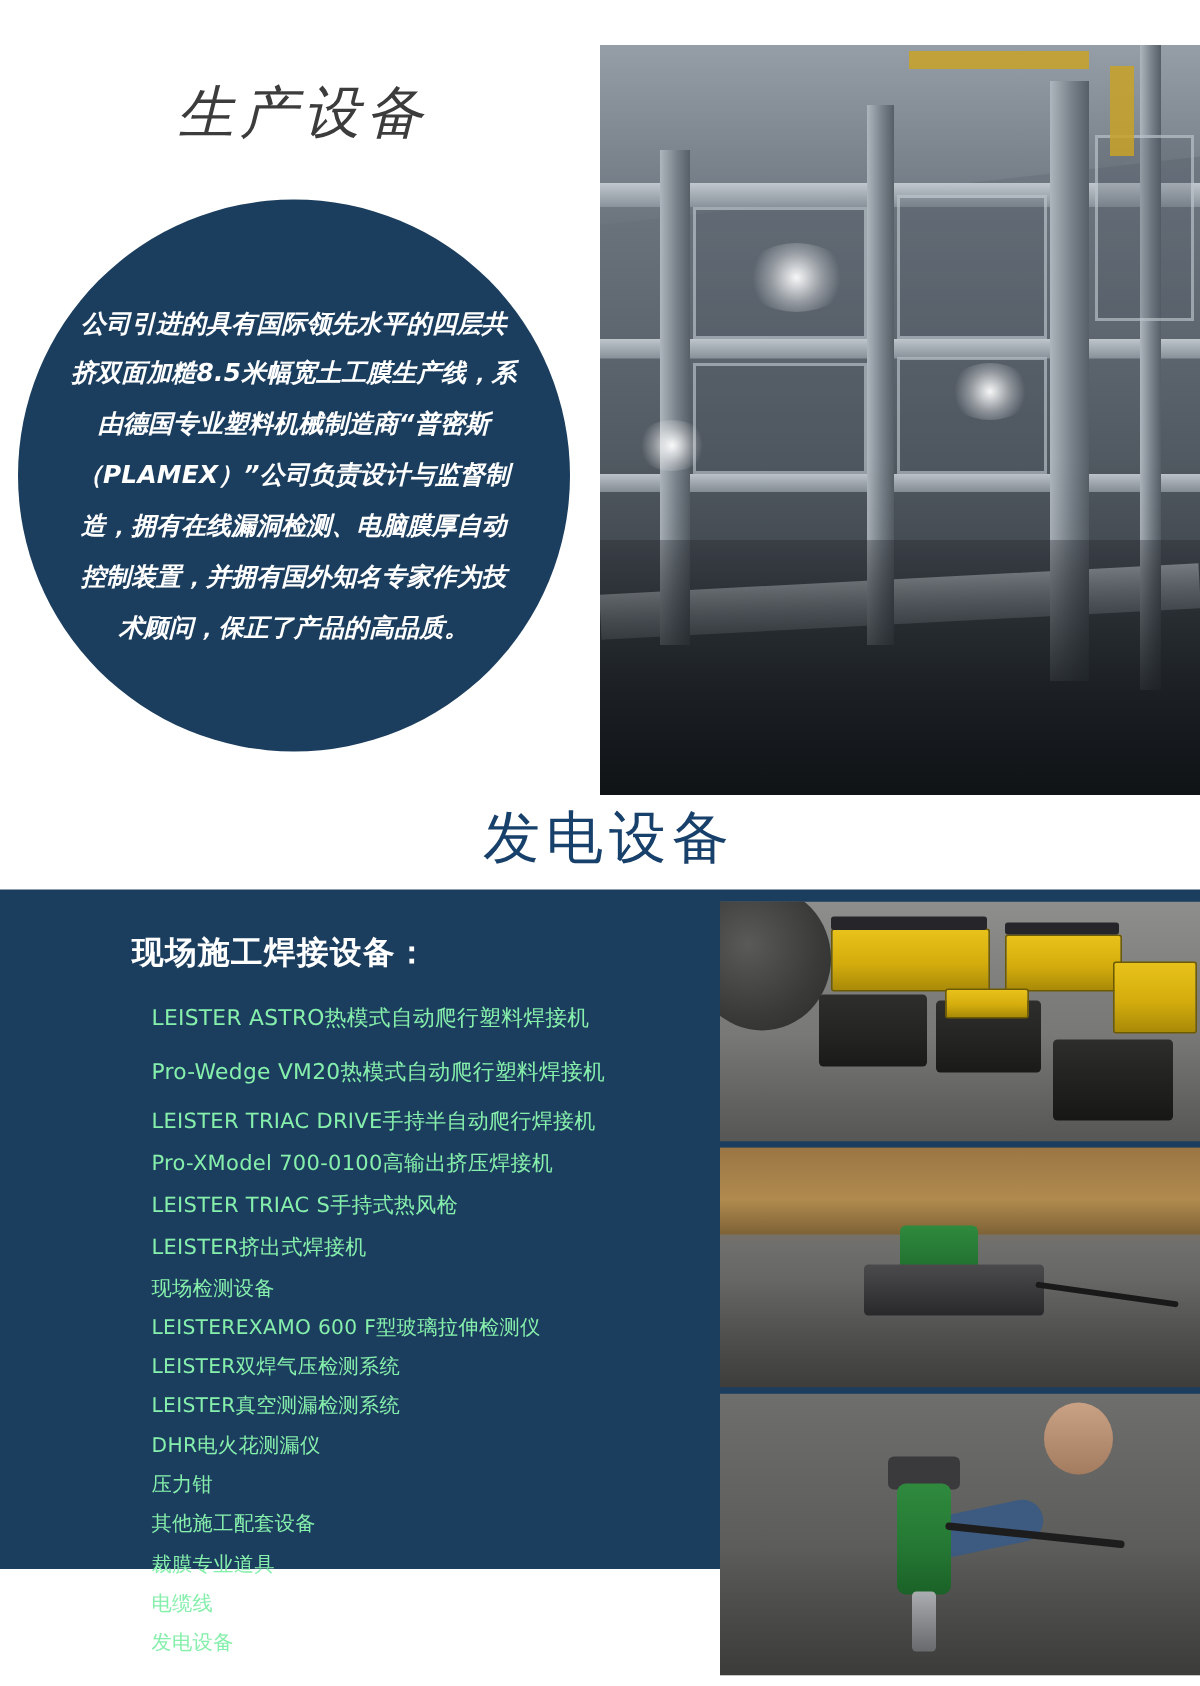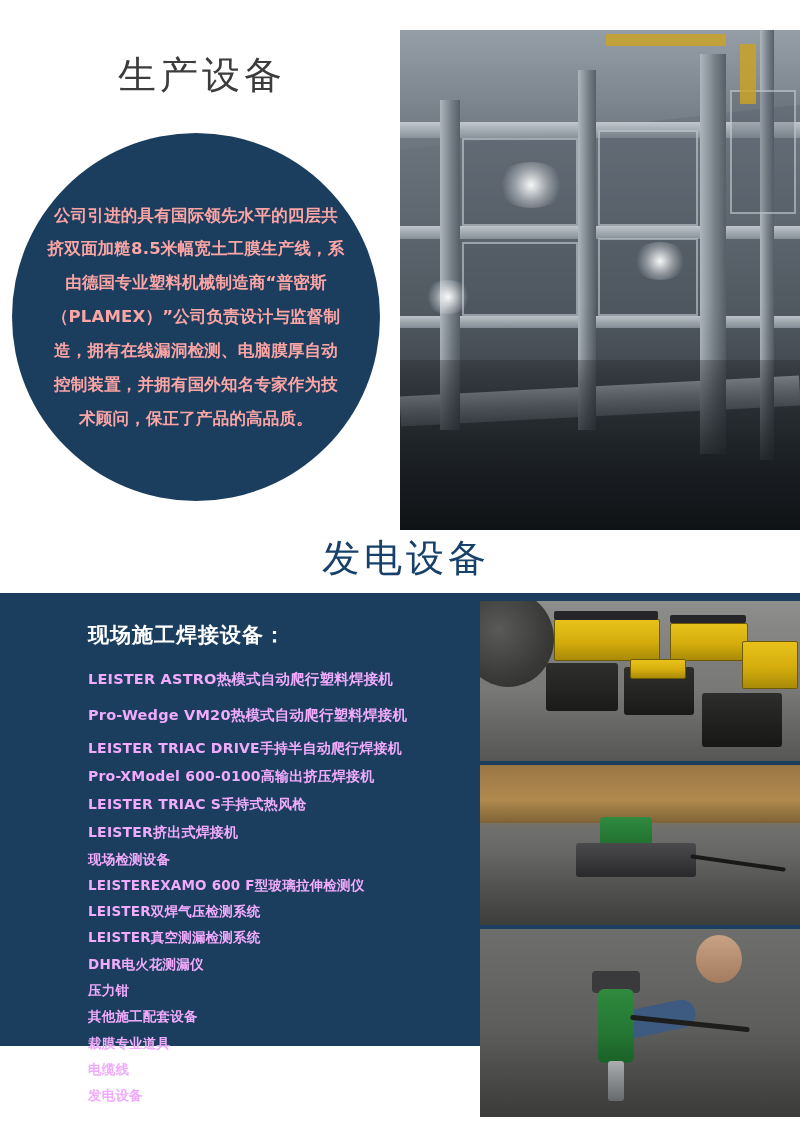--- a/index.html
+++ b/index.html
@@ -21,20 +21,21 @@
   }
 
   
   .top-section {
     position: absolute;
     left: 0;
     top: 0;
     width: 800px;
     height: 593px;
     background: #ffffff;
+    font-style: italic;
   }
   .top-left-panel {
     position: absolute;
     left: 0;
     top: 0;
     width: 400px;
     height: 530px;
     background: #ffffff;
   }
   .section-title-dark {
@@ -48,21 +49,21 @@
     font-family: "DejaVu Sans", "Liberation Sans", sans-serif;
   }
   .circle-blurb {
     position: absolute;
     left: 12px;
     top: 133px;
     width: 368px;
     height: 368px;
     border-radius: 50%;
     background: #1b3d5e;
-    color: #fca5a5;
+    color: #ffffff;
     display: flex;
     align-items: center;
     justify-content: center;
     box-sizing: border-box;
     padding: 28px 34px;
   }
   .circle-blurb p {
     margin: 0;
     font-size: 16.5px;
     line-height: 2.05;
@@ -164,25 +165,26 @@
   .equip-list {
     position: absolute;
     left: 88px;
     top: 68px;
     width: 375px;
     margin: 0;
     padding: 0;
     list-style: none;
   }
   .equip-list li {
-    color: #f0abfc;
+    color: #86efac;
     font-family: "DejaVu Sans", "Liberation Sans", sans-serif;
-    font-weight: bold;
+    font-weight: normal;
     letter-spacing: 0.2px;
     white-space: nowrap;
+    margin-left: 13px;
   }
   .equip-list li.sz-a { font-size: 14.5px; line-height: 2.5; }
   .equip-list li.sz-b { font-size: 14px;   line-height: 2.0; }
   .equip-list li.sz-c { font-size: 13.5px; line-height: 1.95; }
 
   .photo-col {
     position: absolute;
     left: 480px;
     top: 0;
     width: 320px;
@@ -350,21 +352,21 @@
   <div class="section-title-blue">发电设备</div>
 
   <div class="bottom-section">
 
     <div class="equip-heading">现场施工焊接设备：</div>
 
     <ul class="equip-list">
       <li class="sz-a">LEISTER ASTRO热模式自动爬行塑料焊接机</li>
       <li class="sz-a">Pro-Wedge VM20热模式自动爬行塑料焊接机</li>
       <li class="sz-b">LEISTER TRIAC DRIVE手持半自动爬行焊接机</li>
-      <li class="sz-b">Pro-XModel 600-0100高输出挤压焊接机</li>
+      <li class="sz-b">Pro-XModel 700-0100高输出挤压焊接机</li>
       <li class="sz-b">LEISTER TRIAC S手持式热风枪</li>
       <li class="sz-b">LEISTER挤出式焊接机</li>
       <li class="sz-c">现场检测设备</li>
       <li class="sz-c">LEISTEREXAMO 600 F型玻璃拉伸检测仪</li>
       <li class="sz-c">LEISTER双焊气压检测系统</li>
       <li class="sz-c">LEISTER真空测漏检测系统</li>
       <li class="sz-c">DHR电火花测漏仪</li>
       <li class="sz-c">压力钳</li>
       <li class="sz-c">其他施工配套设备</li>
       <li class="sz-c">裁膜专业道具</li>

